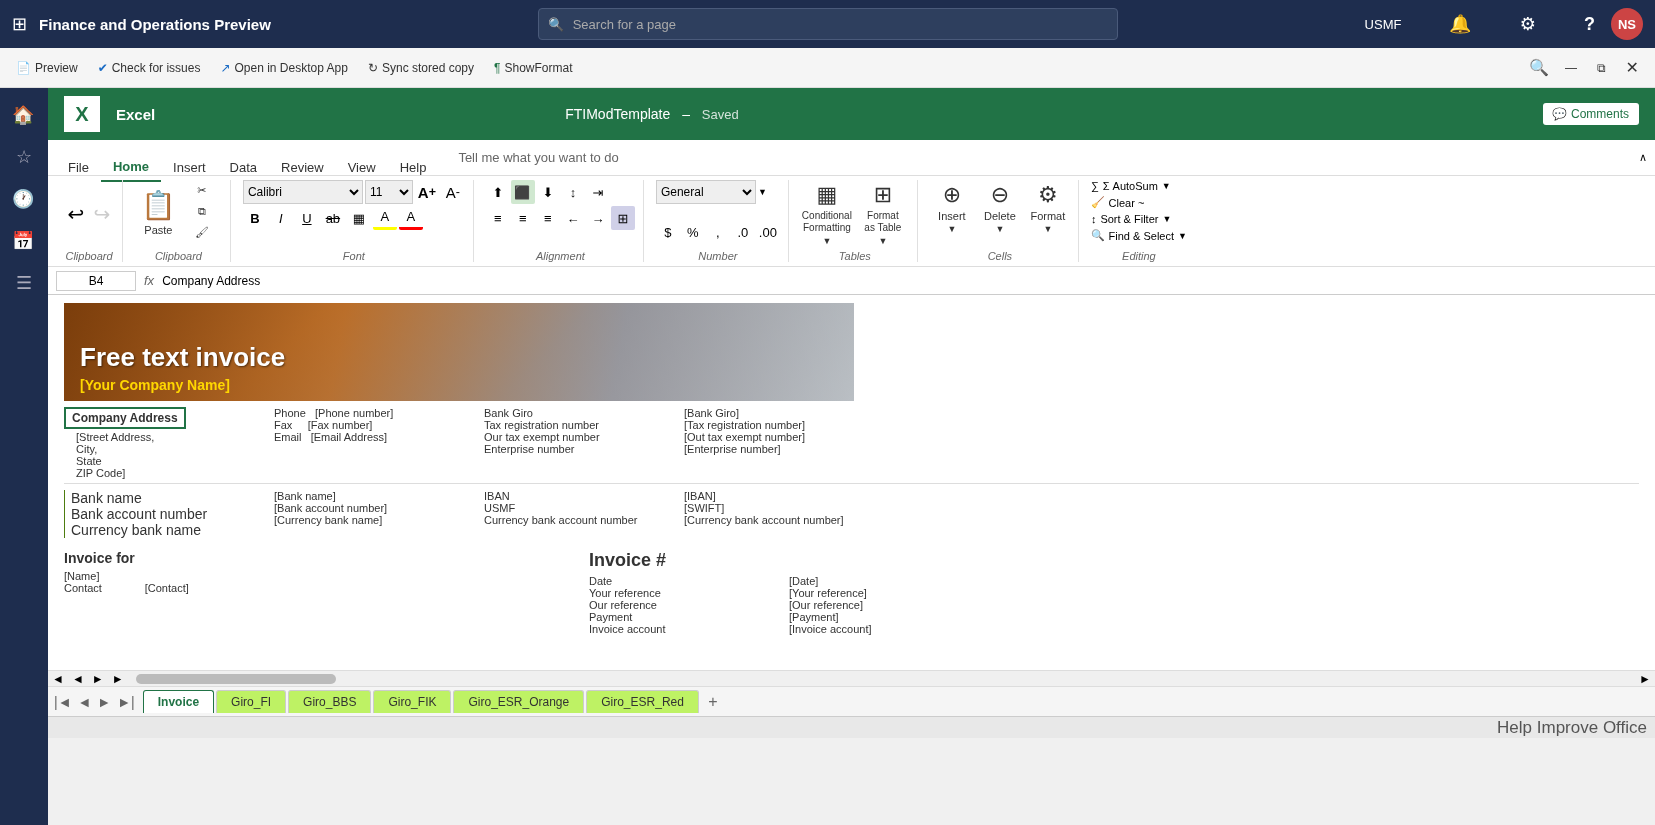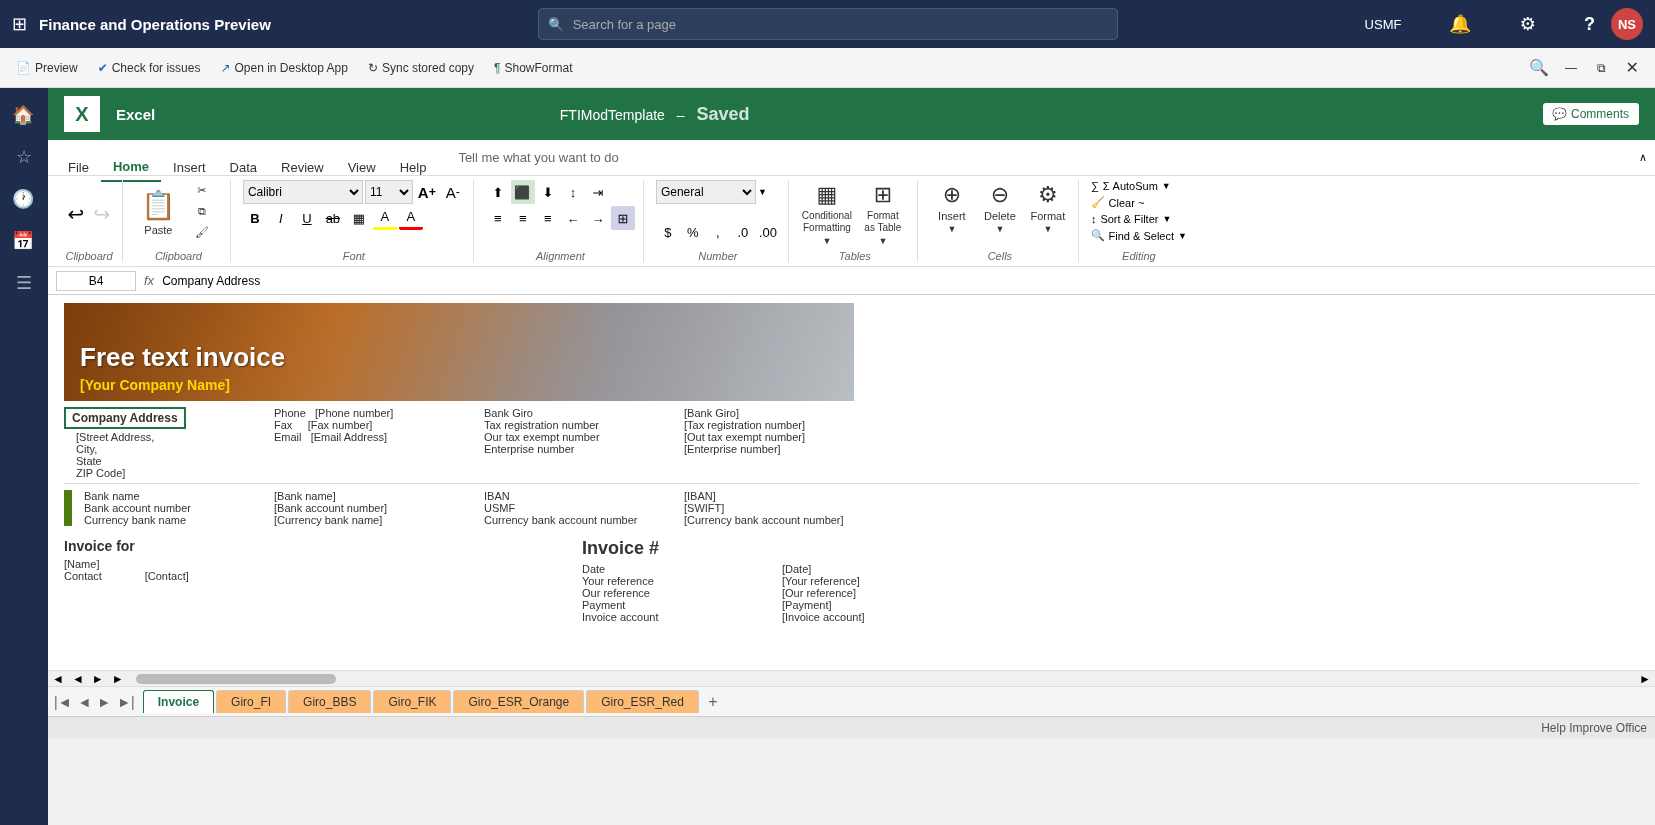--- a/index.html
+++ b/index.html
@@ -187,21 +187,21 @@
       display: flex; align-items: center;
       height: 30px; background: #f5f5f5;
       border-top: 1px solid #ddd;
       padding: 0 4px; gap: 2px;
     }
     .sheet-tab-nav { display: flex; gap: 2px; align-items: center; margin-right: 4px; }
     .sheet-tab-nav span { font-size: 14px; color: #666; cursor: pointer; padding: 0 2px; }
     .sheet-tab {
       padding: 4px 14px; font-size: 12px; cursor: pointer;
       border: 1px solid #ccc; border-bottom: none;
-      background: #fdba74; color: #333; border-radius: 3px 3px 0 0;
+      background: #bef264; color: #333; border-radius: 3px 3px 0 0;
     }
     .sheet-tab.active { background: white; font-weight: 600; color: #217346; border-color: #217346; }
     .sheet-tab-add { width: 24px; height: 24px; display: flex; align-items: center; justify-content: center; cursor: pointer; font-size: 16px; color: #666; }
 
     
     .bottom-bar {
       height: 22px; background: #e8e8e8;
       display: flex; align-items: center;
       padding: 0 8px; font-size: 11px; color: #555;
       justify-content: flex-end;
@@ -292,21 +292,21 @@
   </div>
 
   <div class="excel-container">
 
     <div class="excel-header">
       <div class="excel-logo">X</div>
       <span class="excel-title">Excel</span>
       <span class="excel-doc-title">
         <span>FTIModTemplate</span>
         <span style="margin:0 8px">–</span>
-        <span style="font-weight:bold;font-size:18px;opacity:0.8">Saved</span>
+        <span style="font-weight:normal;font-size:13px;opacity:0.8">Saved</span>
       </span>
       <div class="comments-btn">💬 Comments</div>
     </div>
 
     <div class="ribbon">
       <div class="ribbon-tabs">
         <div class="ribbon-tab">File</div>
         <div class="ribbon-tab active">Home</div>
         <div class="ribbon-tab">Insert</div>
         <div class="ribbon-tab">Data</div>
@@ -522,21 +522,21 @@
             </div>
             <div style="width:200px;font-size:11px">
               <div><span>[Bank Giro]</span></div>
               <div><span>[Tax registration number]</span></div>
               <div><span>[Out tax exempt number]</span></div>
               <div><span>[Enterprise number]</span></div>
             </div>
           </div>
 
           <div style="display:flex;gap:0;padding-top:6px;border-top:1px solid #ddd;margin-bottom:12px">
-            <div style="width:210px;font-size:11px;border-left:8px solid #4d7c0f;padding-left:12px">
+            <div style="width:210px;font-size:14px;border-left:1px solid #4d7c0f;padding-left:6px">
               <div><span>Bank name</span></div>
               <div><span>Bank account number</span></div>
               <div><span>Currency bank name</span></div>
             </div>
             <div style="width:210px;font-size:11px">
               <div><span>[Bank name]</span></div>
               <div><span>[Bank account number]</span></div>
               <div><span>[Currency bank name]</span></div>
             </div>
             <div style="width:200px;font-size:11px">
@@ -544,21 +544,21 @@
               <div><span>USMF</span></div>
               <div><span>Currency bank account number</span></div>
             </div>
             <div style="width:240px;font-size:11px">
               <div><span>[IBAN]</span></div>
               <div><span>[SWIFT]</span></div>
               <div><span>[Currency bank account number]</span></div>
             </div>
           </div>
 
-          <div style="display:flex;gap:8px">
+          <div style="display:flex;gap:15px">
             <div style="width:510px;font-size:11px">
               <div class="section-title">Invoice for</div>
               <div><span>[Name]</span></div>
               <div style="">
                 <span>Contact</span>
                 &nbsp;&nbsp;&nbsp;&nbsp;&nbsp;&nbsp;&nbsp;&nbsp;&nbsp;&nbsp;&nbsp;&nbsp;
                 <span>[Contact]</span>
               </div>
             </div>
             <div style="width:510px;font-size:11px">
@@ -604,16 +604,16 @@
       <div class="sheet-tab active">Invoice</div>
       <div class="sheet-tab">Giro_FI</div>
       <div class="sheet-tab">Giro_BBS</div>
       <div class="sheet-tab">Giro_FIK</div>
       <div class="sheet-tab">Giro_ESR_Orange</div>
       <div class="sheet-tab">Giro_ESR_Red</div>
       <div class="sheet-tab-add">+</div>
     </div>
 
     <div class="bottom-bar">
-      <span style="font-size:12px;color:#555;cursor:pointer">Help Improve Office</span>
+      <span style="font-size:17px;color:#555;cursor:pointer">Help Improve Office</span>
     </div>
   </div>
 </div>
 
 </body></html>

